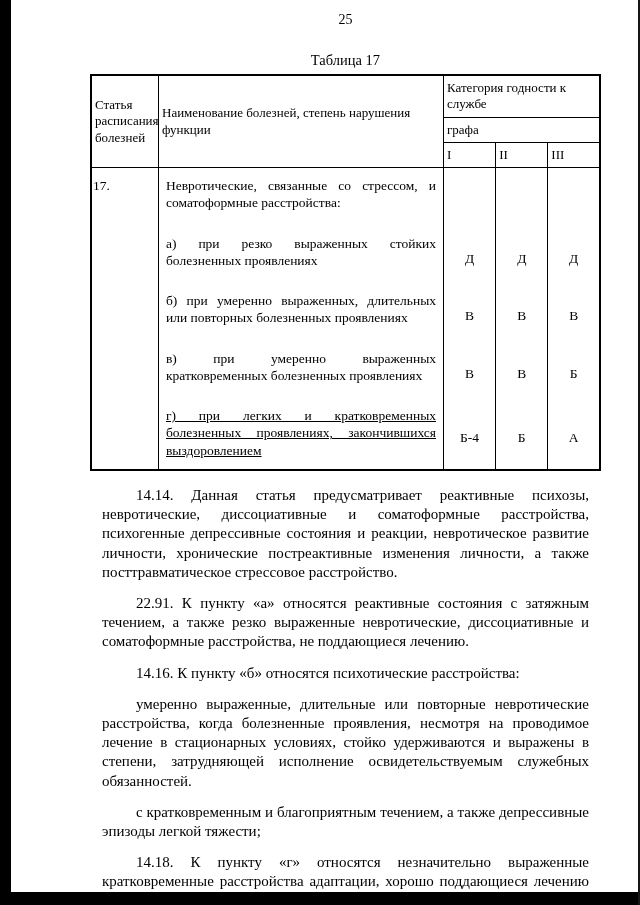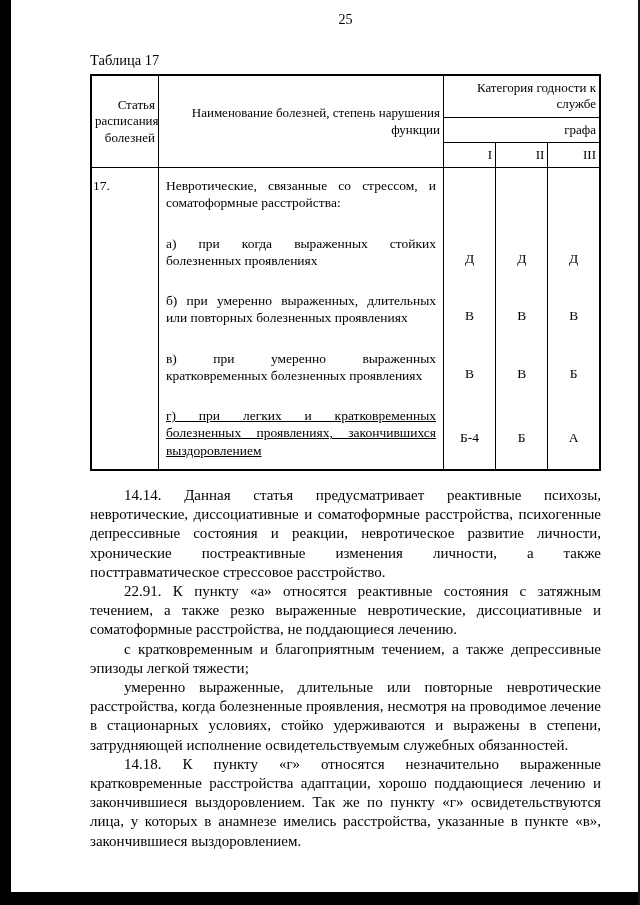--- a/index.html
+++ b/index.html
@@ -22,36 +22,36 @@
     left: 90px;
     top: 12px;
     width: 511px;
   }
   .page-number {
     text-align: center;
     font-size: 14px;
     margin-bottom: 24px;
   }
   .table-caption {
-    text-align: left;
+    text-align: center;
     font-size: 14.5px;
     margin: 0 0 5px 0;
   }
 
   table.disease {
     border-collapse: collapse;
     width: 100%;
     border: 2px solid #000;
     font-size: 13px;
     table-layout: fixed;
   }
   table.disease th {
     border: 1px solid #000;
     font-weight: normal;
-    text-align: right;
+    text-align: left;
     vertical-align: middle;
     padding: 4px 3px;
     line-height: 1.25;
   }
   th.w-article { width: 60px; margin-left: 36px; }
   th.w-name    { width: 278px; margin-top: 29px; }
   th.w-cat     { width: 51px; }
   th.cat-head  { padding: 6px 8px; }
   th.grafa     { padding: 1px 3px; margin-top: 19px; }
 
@@ -78,21 +78,21 @@
     text-align: center;
     vertical-align: middle;
     padding-top: 9px;
     font-size: 13.5px;
   }
   tr.gap td.cell-name { padding-bottom: 14px; margin-left: 28px; }
   tr.last td.cell-name { padding-bottom: 10px; text-decoration: underline; }
 
   .paragraphs { margin-top: 15px; }
   .paragraphs p {
-    margin: 0;
+    margin: 12px;
     font-size: 15px;
     line-height: 19.2px;
     text-align: justify;
     text-indent: 34px;
   }
 </style>
 </head>
 <body>
 
 <div class="page">
@@ -125,21 +125,21 @@
       <tbody>
         <tr class="gap">
           <td class="cell-article">17.</td>
           <td class="cell-name">Невротические, связанные со стрессом, и соматоформные расстройства:</td>
           <td class="cell-val"></td>
           <td class="cell-val"></td>
           <td class="cell-val"></td>
         </tr>
         <tr class="gap">
           <td class="cell-article"></td>
-          <td class="cell-name">а) при когда выраженных стойких болезненных проявлениях</td>
+          <td class="cell-name">а) при резко выраженных стойких болезненных проявлениях</td>
           <td class="cell-val">Д</td>
           <td class="cell-val">Д</td>
           <td class="cell-val">Д</td>
         </tr>
         <tr class="gap">
           <td class="cell-article"></td>
           <td class="cell-name">б) при умеренно выраженных, длительных или повторных болезненных проявлениях</td>
           <td class="cell-val">В</td>
           <td class="cell-val">В</td>
           <td class="cell-val">В</td>
@@ -157,19 +157,20 @@
           <td class="cell-val">Б-4</td>
           <td class="cell-val">Б</td>
           <td class="cell-val">А</td>
         </tr>
       </tbody>
     </table>
 
     <div class="paragraphs">
       <p>14.14. Данная статья предусматривает реактивные психозы, невротические, диссоциативные и соматоформные расстройства, психогенные депрессивные состояния и реакции, невротическое развитие личности, хронические постреактивные изменения личности, а также посттравматическое стрессовое расстройство.</p>
       <p>22.91. К пункту «а» относятся реактивные состояния с затяжным течением, а также резко выраженные невротические, диссоциативные и соматоформные расстройства, не поддающиеся лечению.</p>
+      <p>14.16. К пункту «б» относятся психотические расстройства:</p>
+      <p>умеренно выраженные, длительные или повторные невротические расстройства, когда болезненные проявления, несмотря на проводимое лечение в стационарных условиях, стойко удерживаются и выражены в степени, затрудняющей исполнение освидетельствуемым служебных обязанностей.</p>
       <p>с кратковременным и благоприятным течением, а также депрессивные эпизоды легкой тяжести;</p>
-      <p>умеренно выраженные, длительные или повторные невротические расстройства, когда болезненные проявления, несмотря на проводимое лечение в стационарных условиях, стойко удерживаются и выражены в степени, затрудняющей исполнение освидетельствуемым служебных обязанностей.</p>
       <p>14.18. К пункту «г» относятся незначительно выраженные кратковременные расстройства адаптации, хорошо поддающиеся лечению и закончившиеся выздоровлением. Так же по пункту «г» освидетельствуются лица, у которых в анамнезе имелись расстройства, указанные в пункте «в», закончившиеся выздоровлением.</p>
     </div>
 
   </div>
 </div>
 
 </body></html>

